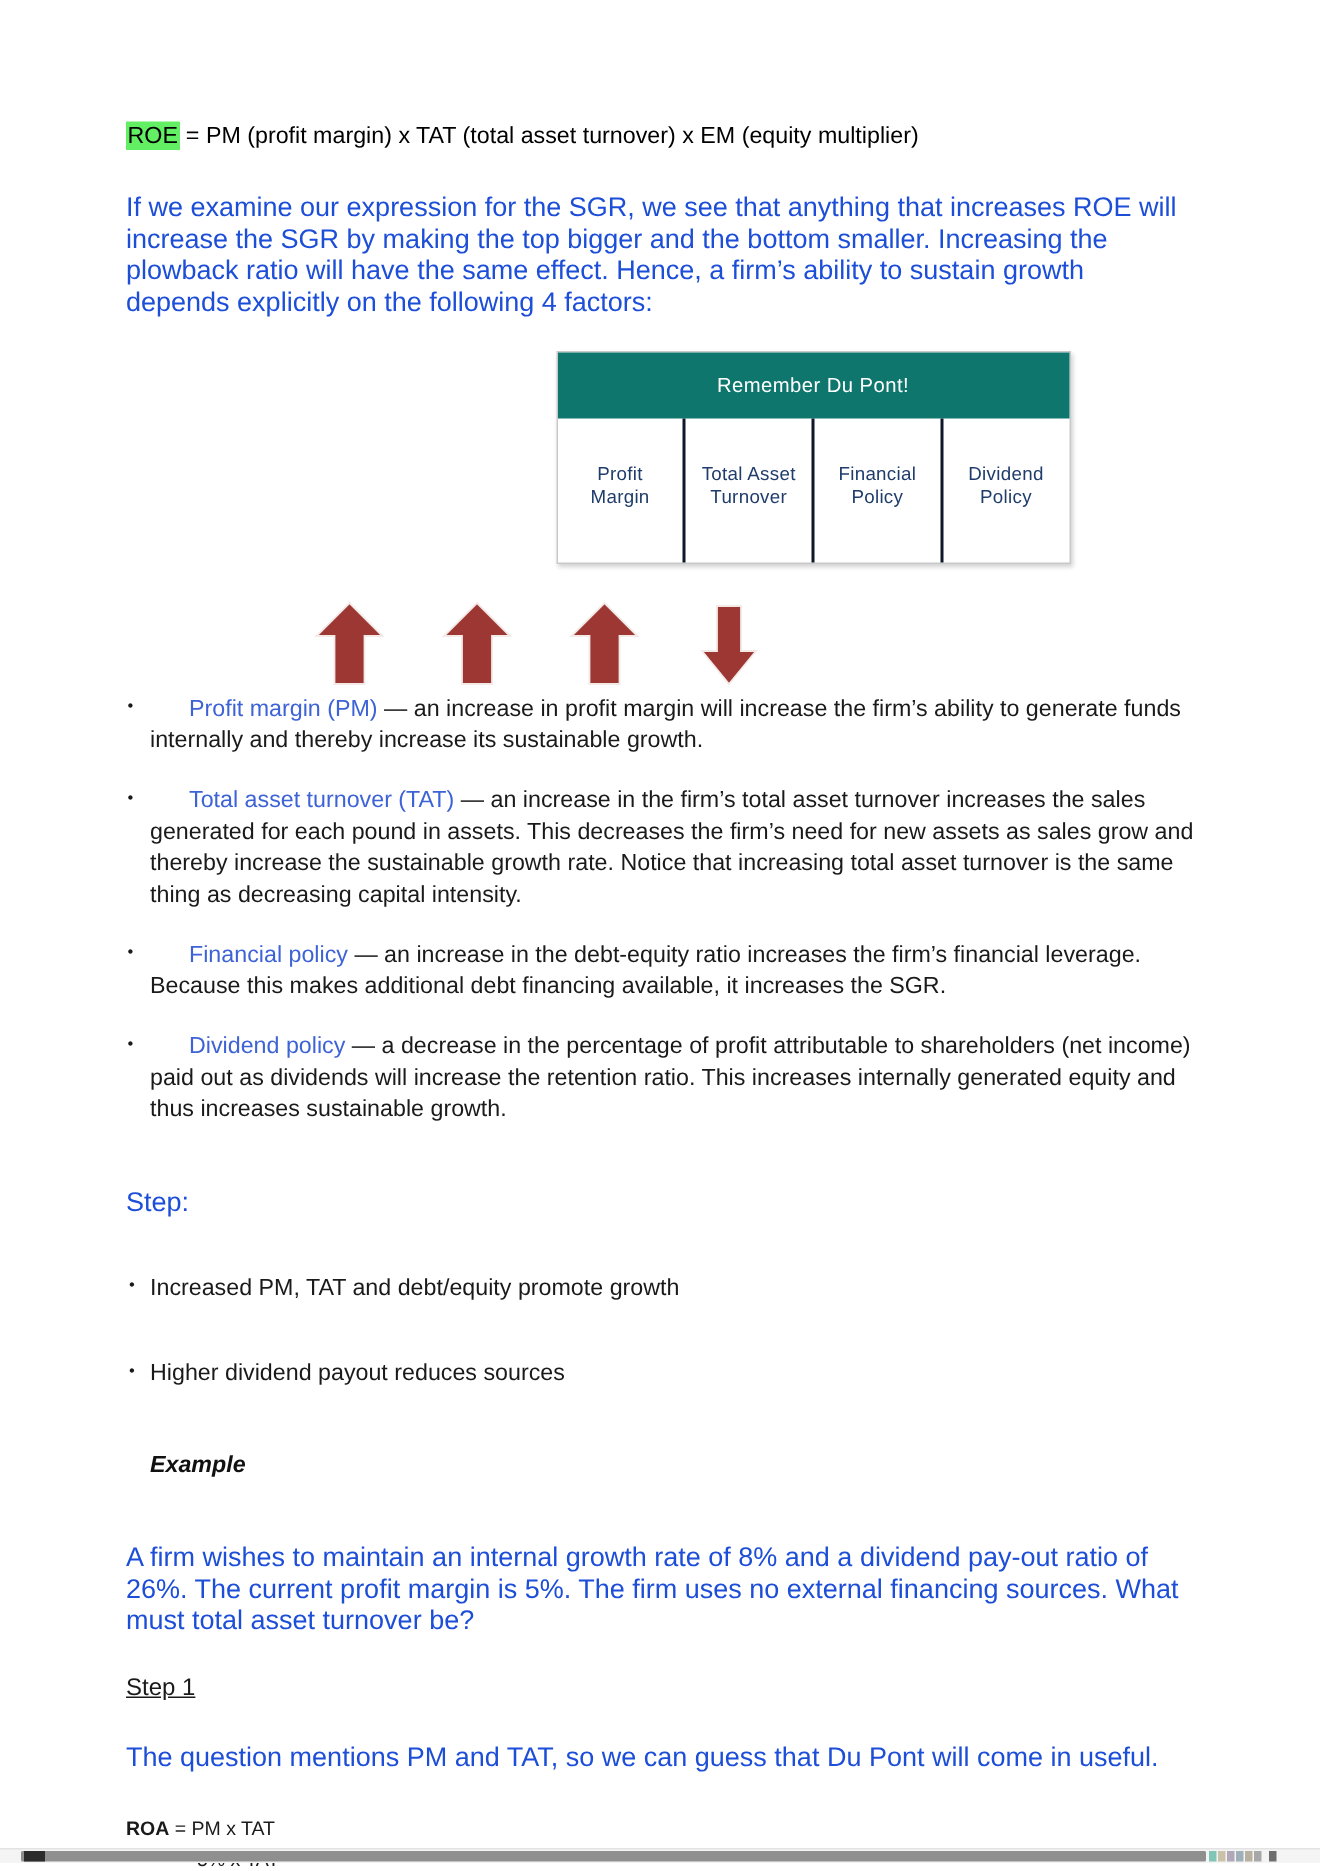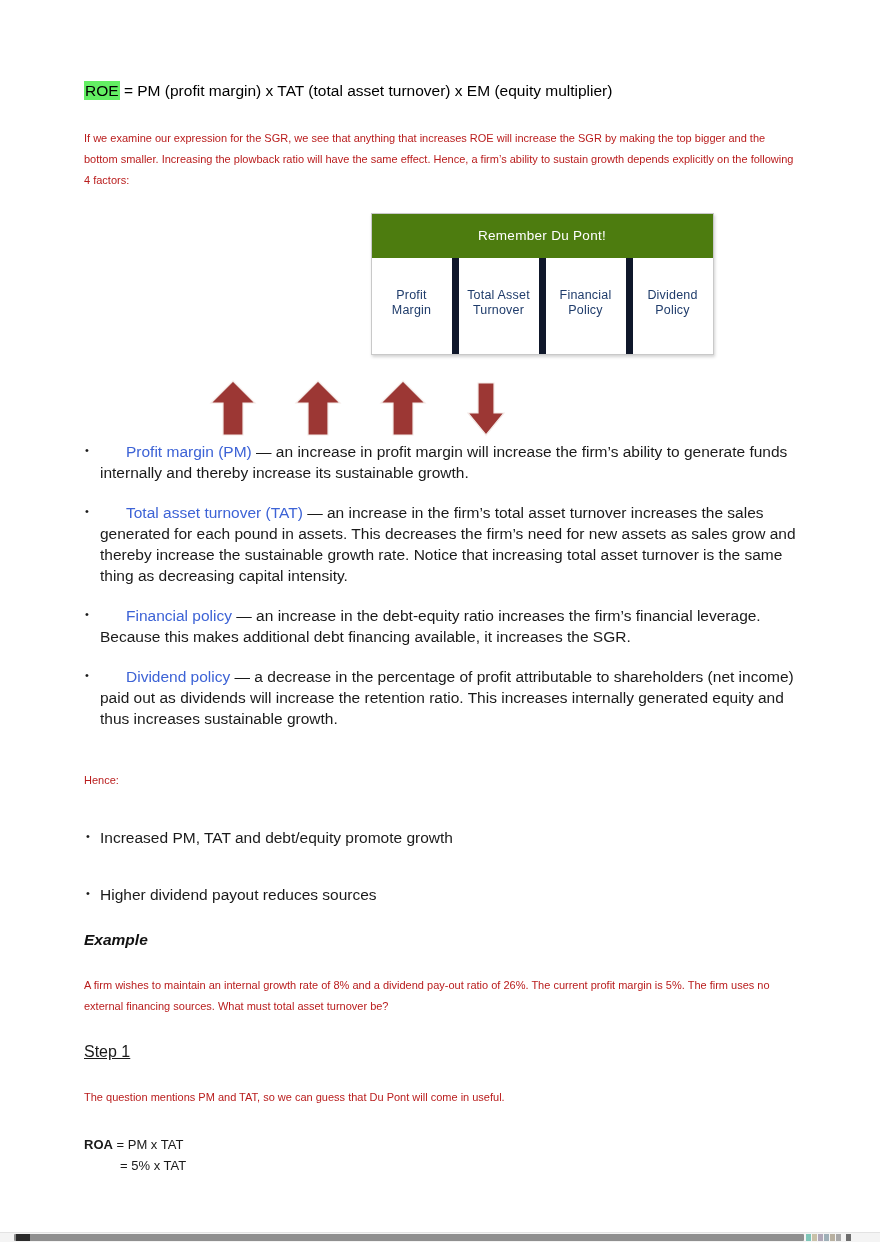--- a/index.html
+++ b/index.html
@@ -27,23 +27,23 @@
 
   .content {
     position: absolute;
     left: 84px;
     top: 80px;
     width: 712px;
   }
 
   
   .para {
-    font-size: 11px;
+    font-size: 18px;
     line-height: 21px;
-    color: #b91c1c;
+    color: #1d4ed8;
     margin: 0;
   }
 
   .formula-line {
     font-size: 15.5px;
     line-height: 22px;
     margin: 0 0 26px 0;
     white-space: nowrap;
   }
   .hl {
@@ -63,21 +63,21 @@
     margin-top: 22px;
   }
   .dupont-table {
     width: 343px;
     border: 1px solid #c9c9c9;
     box-shadow: 1px 2px 3px rgba(0,0,0,0.18);
     background: #ffffff;
     box-sizing: border-box;
   }
   .dupont-header {
-    background: #4d7c0f;
+    background: #0f766e;
     color: #ffffff;
     text-align: center;
     font-size: 13.5px;
     letter-spacing: 0.3px;
     padding: 14px 0 15px 0;
     font-weight: 400;
   }
   .dupont-cells {
     display: flex;
     height: 96px;
@@ -85,21 +85,21 @@
   .dupont-cell {
     flex: 1 1 0;
     display: flex;
     align-items: center;
     justify-content: center;
     text-align: center;
     color: #1f3c6b;
     font-size: 12.5px;
     line-height: 15px;
     letter-spacing: 0.2px;
-    border-right: 7px solid #0f172a;
+    border-right: 2px solid #0f172a;
     box-sizing: border-box;
     padding-bottom: 6px;
   }
   .dupont-cell:last-child { border-right: none; }
 
   
   .arrow-row {
     position: relative;
     width: 343px;
     left: 102px;
@@ -159,21 +159,21 @@
     top: -1px;
     font-size: 11px;
     color: #1a1a1a;
   }
 
   .example-head {
     font-size: 15.5px;
     font-weight: bold;
     font-style: italic;
     color: #111111;
-    margin: 0;
+    margin: 16px;
   }
 
   .step-head {
     font-size: 16px;
     color: #1a1a1a;
     text-decoration: underline;
     margin: 0;
     display: inline-block;
   }
 
@@ -275,21 +275,21 @@
 
     <ul class="blist">
       <li><span class="term">Profit margin (PM)</span><span> — an increase in profit margin will increase the firm’s ability to generate funds internally and thereby increase its sustainable growth.</span></li>
       <li><span class="term">Total asset turnover (TAT)</span><span> — an increase in the firm’s total asset turnover increases the sales generated for each pound in assets. This decreases the firm’s need for new assets as sales grow and thereby increase the sustainable growth rate. Notice that increasing total asset turnover is the same thing as decreasing capital intensity.</span></li>
       <li><span class="term">Financial policy</span><span> — an increase in the debt-equity ratio increases the firm’s financial leverage. Because this makes additional debt financing available, it increases the SGR.</span></li>
       <li><span class="term">Dividend policy</span><span> — a decrease in the percentage of profit attributable to shareholders (net income) paid out as dividends will increase the retention ratio. This increases internally generated equity and thus increases sustainable growth.</span></li>
     </ul>
 
     <div class="block-gap-1"></div>
 
-    <p class="para">Hence:</p>
+    <p class="para">Step:</p>
     <ul class="slist">
       <li>Increased PM, TAT and debt/equity promote growth</li>
       <li>Higher dividend payout reduces sources</li>
     </ul>
 
     <div class="block-gap-2"></div>
 
     <p class="example-head">Example</p>
 
     <div class="block-gap-2"></div>

